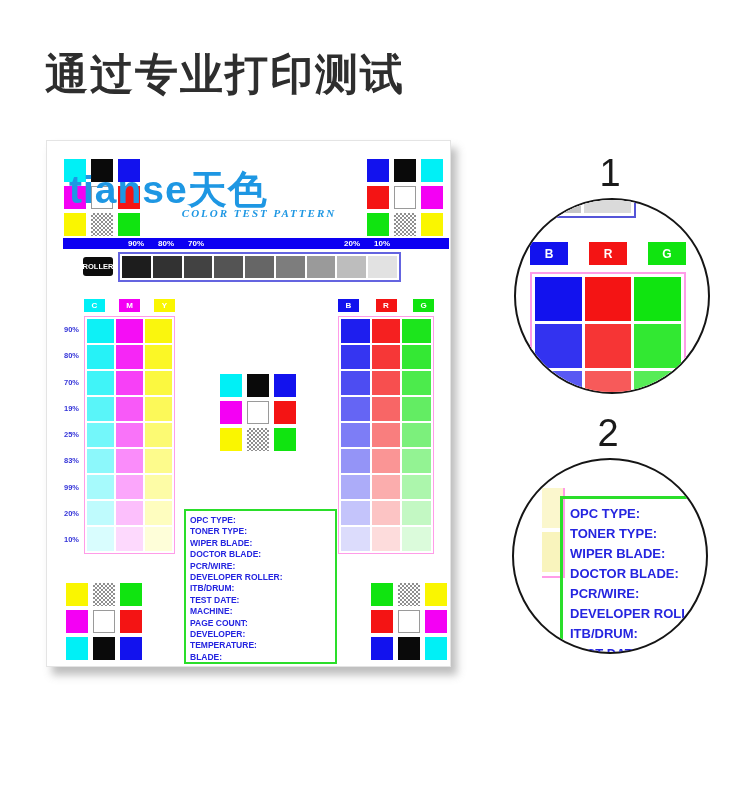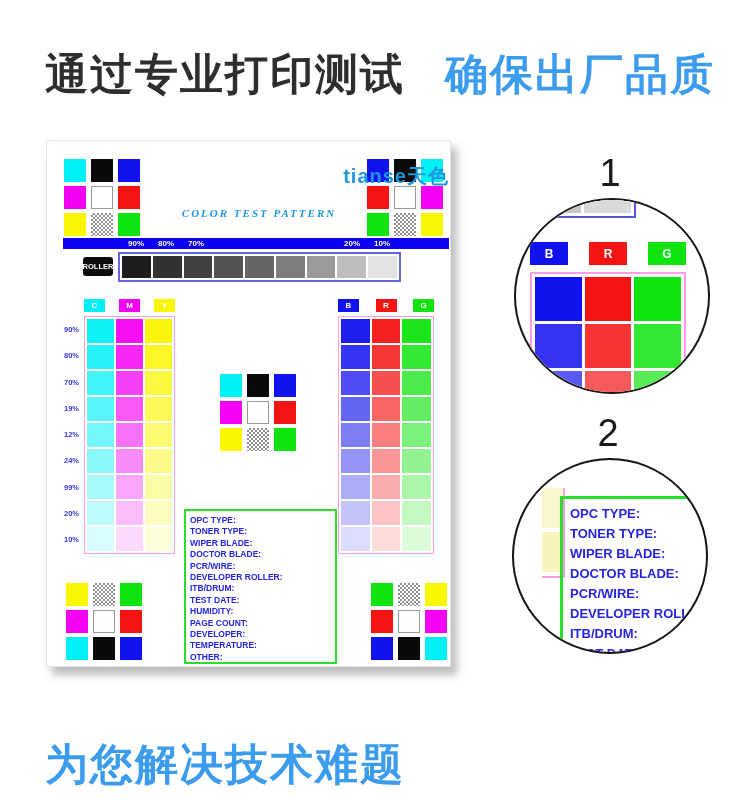--- a/index.html
+++ b/index.html
@@ -24,21 +24,21 @@
   .c-black{background:#0a0a0a;}
   .c-blue{background:#1212ee;}
   .c-magenta{background:#f400f4;}
   .c-red{background:#f41414;}
   .c-yellow{background:#faf600;}
   .c-green{background:#10e410;}
   .c-white{background:#fff;border:1px solid #9a9a9a;box-sizing:border-box;}
   .c-checker{background-image:conic-gradient(#8f8f8f 25%,#ffffff 0 50%,#8f8f8f 0 75%,#ffffff 0);
              background-size:4px 4px;}
 
-  .logo{position:absolute;left:22px;width:380px;top:22px;text-align:right;font-size:20px;
+  .logo{position:absolute;left:22px;width:380px;top:22px;text-align:left;font-size:39px;
         font-weight:700;color:#1e97e3;letter-spacing:1px;}
   .subtitle{position:absolute;left:22px;width:380px;top:66px;text-align:center;font-size:11px;
         font-weight:700;font-style:italic;font-family:"Liberation Serif",serif;color:#1e97e3;letter-spacing:2px;}
 
   .bluebar{position:absolute;left:16px;top:97px;width:386px;height:11px;background:#0c00f2;}
   .bar-pct{position:absolute;top:1px;font-size:8px;font-weight:700;color:#fff;}
 
   .black-chip{position:absolute;left:36px;top:116px;width:30px;height:19px;background:#0c0c0c;color:#fff;
         font-size:7.5px;font-weight:700;border-radius:3px;display:flex;align-items:center;justify-content:center;}
   .grayscale{position:absolute;left:71px;top:111px;width:283px;height:30px;border:2px solid #6464e0;
@@ -92,21 +92,20 @@
   #m2-lines{position:absolute;left:56px;top:44px;}
   .m2-line{font-size:13px;font-weight:700;color:#2525e0;line-height:20px;white-space:nowrap;}
 </style>
 </head>
 <body>
 
 <div class="canvas">
 
   <div class="headline top">
     <span class="hl-black">通过专业打印测试</span>
-    <span class="hl-blue">确保出厂品质</span>
   </div>
 
   <div class="sheet">
     <div class="cgrid" style="left:17px;top:18px">
         <div class="cell c-cyan"></div>
         <div class="cell c-black"></div>
         <div class="cell c-blue"></div>
         <div class="cell c-magenta"></div>
         <div class="cell c-white"></div>
         <div class="cell c-red"></div>
@@ -152,22 +151,22 @@
     <div class="heads" id="cmy-heads">
         <div class="chip" style="background: rgb(0, 240, 246);">C</div>
         <div class="chip" style="background: rgb(244, 0, 244);">M</div>
         <div class="chip" style="background: rgb(250, 246, 0);">Y</div>
       </div>
     <div id="pct-col">
         <div class="pct">90%</div>
         <div class="pct">80%</div>
         <div class="pct">70%</div>
         <div class="pct">19%</div>
-        <div class="pct">12%</div>
-        <div class="pct">24%</div>
+        <div class="pct">25%</div>
+        <div class="pct">83%</div>
         <div class="pct">99%</div>
         <div class="pct">20%</div>
         <div class="pct">10%</div>
       </div>
     <div class="fade-grid" id="cmy-grid">
         <div class="fcell" style="background: rgb(0, 240, 246); opacity: 0.95;"></div>
         <div class="fcell" style="background: rgb(244, 0, 244); opacity: 0.95;"></div>
         <div class="fcell" style="background: rgb(250, 246, 0); opacity: 0.95;"></div>
         <div class="fcell" style="background: rgb(0, 240, 246); opacity: 0.85;"></div>
         <div class="fcell" style="background: rgb(244, 0, 244); opacity: 0.85;"></div>
@@ -244,25 +243,25 @@
 
     <div id="info-box">
         <div class="info-line">OPC TYPE:</div>
         <div class="info-line">TONER TYPE:</div>
         <div class="info-line">WIPER BLADE:</div>
         <div class="info-line">DOCTOR BLADE:</div>
         <div class="info-line">PCR/WIRE:</div>
         <div class="info-line">DEVELOPER ROLLER:</div>
         <div class="info-line">ITB/DRUM:</div>
         <div class="info-line">TEST DATE:</div>
-        <div class="info-line">HUMIDITY:</div>
+        <div class="info-line">MACHINE:</div>
         <div class="info-line">PAGE COUNT:</div>
         <div class="info-line">DEVELOPER:</div>
         <div class="info-line">TEMPERATURE:</div>
-        <div class="info-line">OTHER:</div>
+        <div class="info-line">BLADE:</div>
       </div>
 
     <div class="cgrid" style="left:19px;top:442px">
         <div class="cell c-yellow"></div>
         <div class="cell c-checker"></div>
         <div class="cell c-green"></div>
         <div class="cell c-magenta"></div>
         <div class="cell c-white"></div>
         <div class="cell c-red"></div>
         <div class="cell c-cyan"></div>
@@ -319,16 +318,15 @@
         <div class="m2-line">WIPER BLADE:</div>
         <div class="m2-line">DOCTOR BLADE:</div>
         <div class="m2-line">PCR/WIRE:</div>
         <div class="m2-line">DEVELOPER ROLLER:</div>
         <div class="m2-line">ITB/DRUM:</div>
         <div class="m2-line">TEST DATE:</div>
       </div>
   </div>
 
   <div class="headline bottom">
-    <span class="hl-blue">为您解决技术难题</span>
   </div>
 
 </div>
 
 </body></html>

